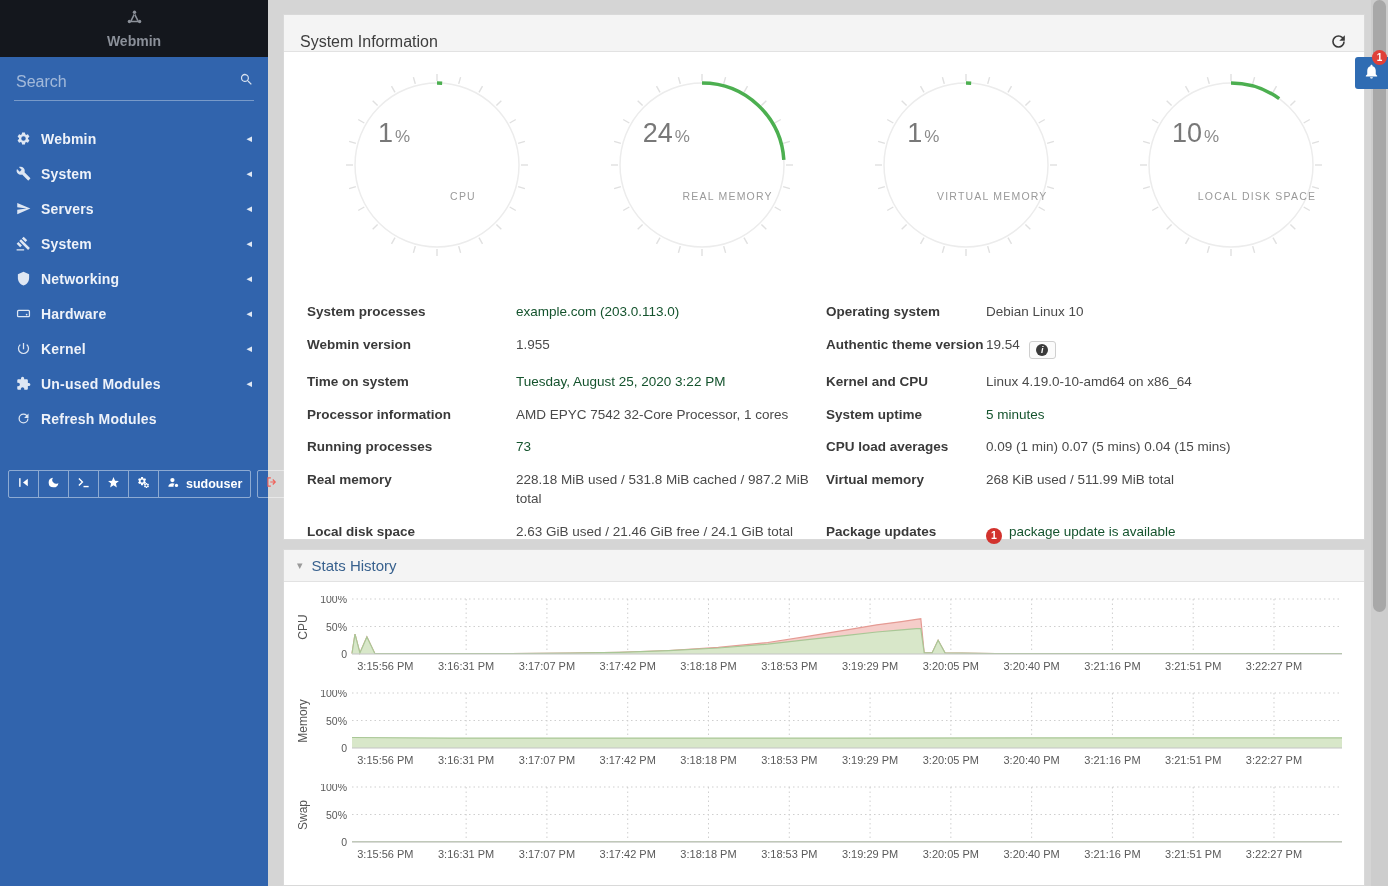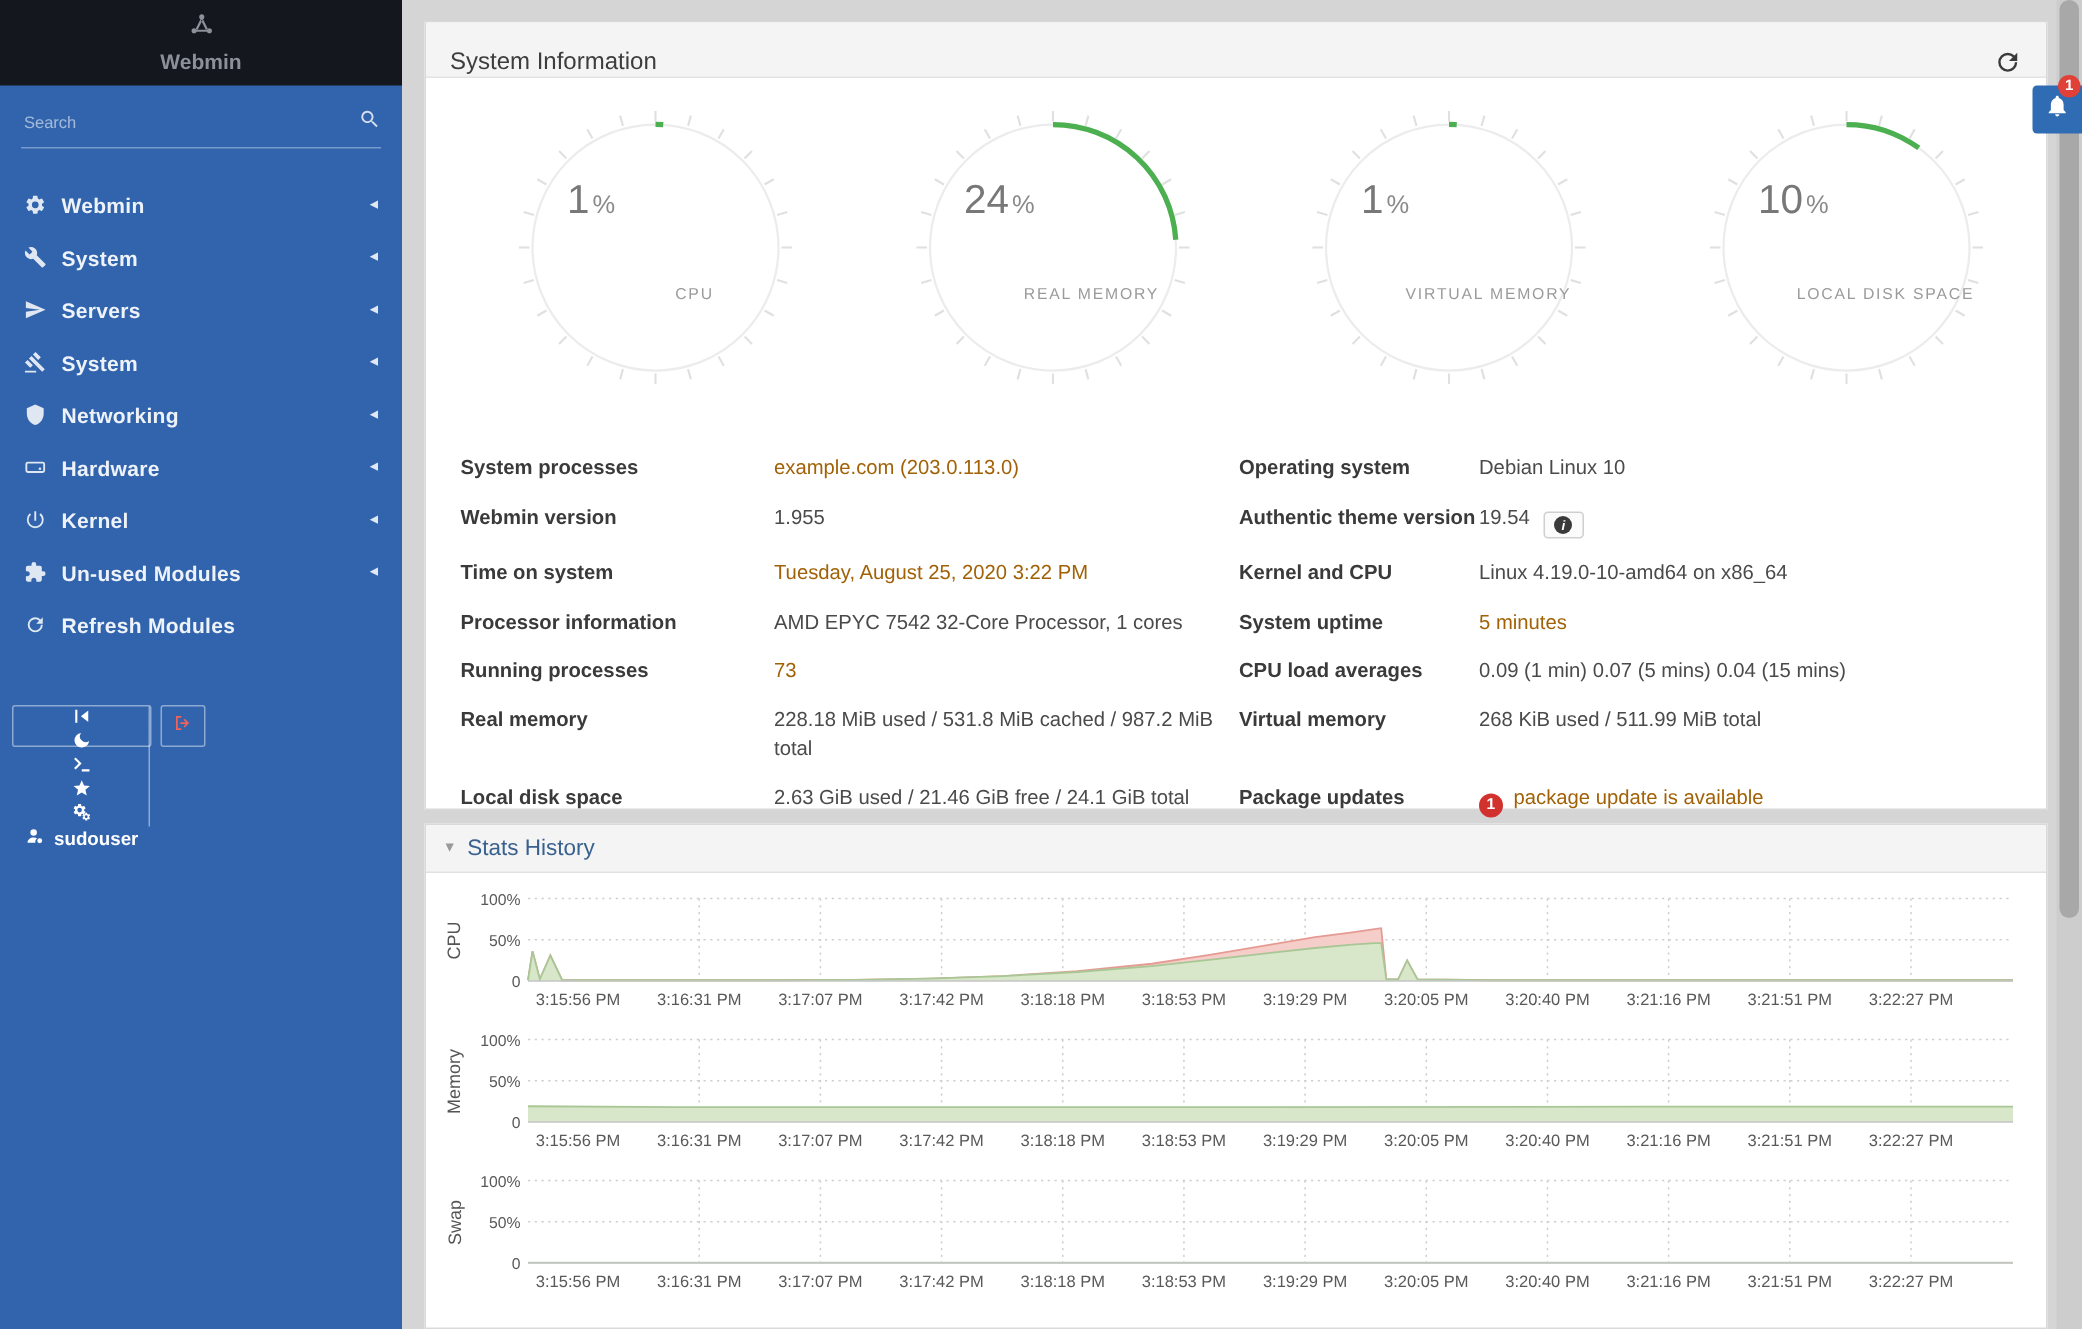--- a/index.html
+++ b/index.html
@@ -12,31 +12,31 @@
   }
   
   .sidebar { position:absolute; left:0; top:0; width:268px; height:886px; background:#3164ad; z-index:10; }
   .tabs { display:flex; height:57px; }
   .tab { flex:1; display:flex; flex-direction:column; align-items:center; justify-content:center; gap:3px; cursor:pointer; }
   .tab.inactive { background:#14171d; color:#8b9099; }
   .tab.active   { color:#ffffff; }
   .tab-label { font-size:14px; font-weight:700; }
   .tab svg { width:17px; height:17px; }
   .search-wrap { margin:13px 14px 0 14px; position:relative; border-bottom:1px solid rgba(255,255,255,.35); padding:2px 0 8px 0; }
-  input.search { background:transparent; border:none; outline:none; color:#fff; font-size:11px; width:215px; }
+  input.search { background:transparent; border:none; outline:none; color:#fff; font-size:16px; width:215px; }
   input.search::placeholder { color:rgba(255,255,255,.55); }
   .search-icon { position:absolute; right:0; top:2px; width:15px; height:15px; color:rgba(255,255,255,.8); }
   .nav { margin-top:20px; }
   .nav-item { height:35px; display:flex; align-items:center; padding:0 16px; color:#eef2f9; cursor:pointer; }
   .nav-icon { width:15px; height:15px; margin-right:10px; color:#dfe7f3; flex:none; display:flex; }
   .nav-icon svg { width:15px; height:15px; }
   .nav-label { flex:1; font-size:14px; font-weight:600; letter-spacing:.2px; }
   .nav-caret { color:rgba(255,255,255,.85); font-size:11px; line-height:1; }
   .sb-toolbar { position:absolute; top:470px; left:8px; display:flex; height:28px; }
-  .tb-group { display:flex; border:1px solid rgba(255,255,255,.45); border-radius:2px;flex-direction:column; }
+  .tb-group { display:flex; border:1px solid rgba(255,255,255,.45); border-radius:2px; }
   .tb-btn { min-width:29px; padding:0 8px; display:flex; align-items:center; justify-content:center; gap:6px;
             color:#fff; border-right:1px solid rgba(255,255,255,.45); font-size:12.5px; font-weight:700; cursor:pointer; }
   .tb-btn:last-child { border-right:none; }
   .tb-btn svg { width:13px; height:13px; }
   .tb-logout { margin-left:6px; border:1px solid rgba(255,255,255,.45); border-radius:2px; width:30px;
                display:flex; align-items:center; justify-content:center; color:#f0625a; cursor:pointer; }
   .tb-logout svg { width:14px; height:14px; }
   
   .main { position:absolute; left:268px; top:0; width:1120px; height:886px; }
   .panel { position:absolute; background:#fff; border:1px solid #d9d9d9; }
@@ -52,21 +52,21 @@
   .gauge svg { position:absolute; left:0; top:0; }
   .gauge-percent { position:absolute; left:34px; top:46px; font-size:27px; color:#787878; }
   .gauge-percent .unit { font-size:17px; color:#8a8a8a; margin-left:2px; }
   .gauge-label { position:absolute; left:0; right:-52px; top:118px; text-align:center;
                  font-size:10.5px; letter-spacing:1.2px; color:#9a9a9a; }
   
   .info-grid { position:absolute; left:23px; top:281px; display:grid;
                grid-template-columns:209px 310px 160px 340px; font-size:13.5px; color:#4a4a4a; }
   .cell { padding:6px 0 7px 0; line-height:1.45; }
   .cell.lbl { color:#3a3a3a; font-weight:700; }
-  .lnk { color:#a16207; cursor:pointer; }
+  .lnk { color:#14532d; cursor:pointer; }
   .chip { display:inline-flex; align-items:center; justify-content:center; border:1px solid #cfcfcf; border-radius:3px;
           background:#fbfbfb; width:27px; height:18px; margin-left:9px; vertical-align:-4px; cursor:pointer; }
   .chip-i { width:12px; height:12px; border-radius:50%; background:#3a3a3a; color:#fff; font-size:9px; font-weight:700;
             display:flex; align-items:center; justify-content:center; font-style:italic; }
   .badge-red { display:inline-flex; width:16px; height:16px; border-radius:50%; background:#d2322d; color:#fff;
                font-size:10.5px; font-weight:700; align-items:center; justify-content:center; margin-right:7px; vertical-align:-3px; }
   
   .stats-header { height:32px; background:#f4f4f4; border-bottom:1px solid #e2e2e2; display:flex; align-items:center; padding:0 13px; gap:9px; }
   .stats-caret { color:#9a9a9a; font-size:11px; cursor:pointer; line-height:1; }
   .stats-title { color:#38618e; font-size:15px; }

